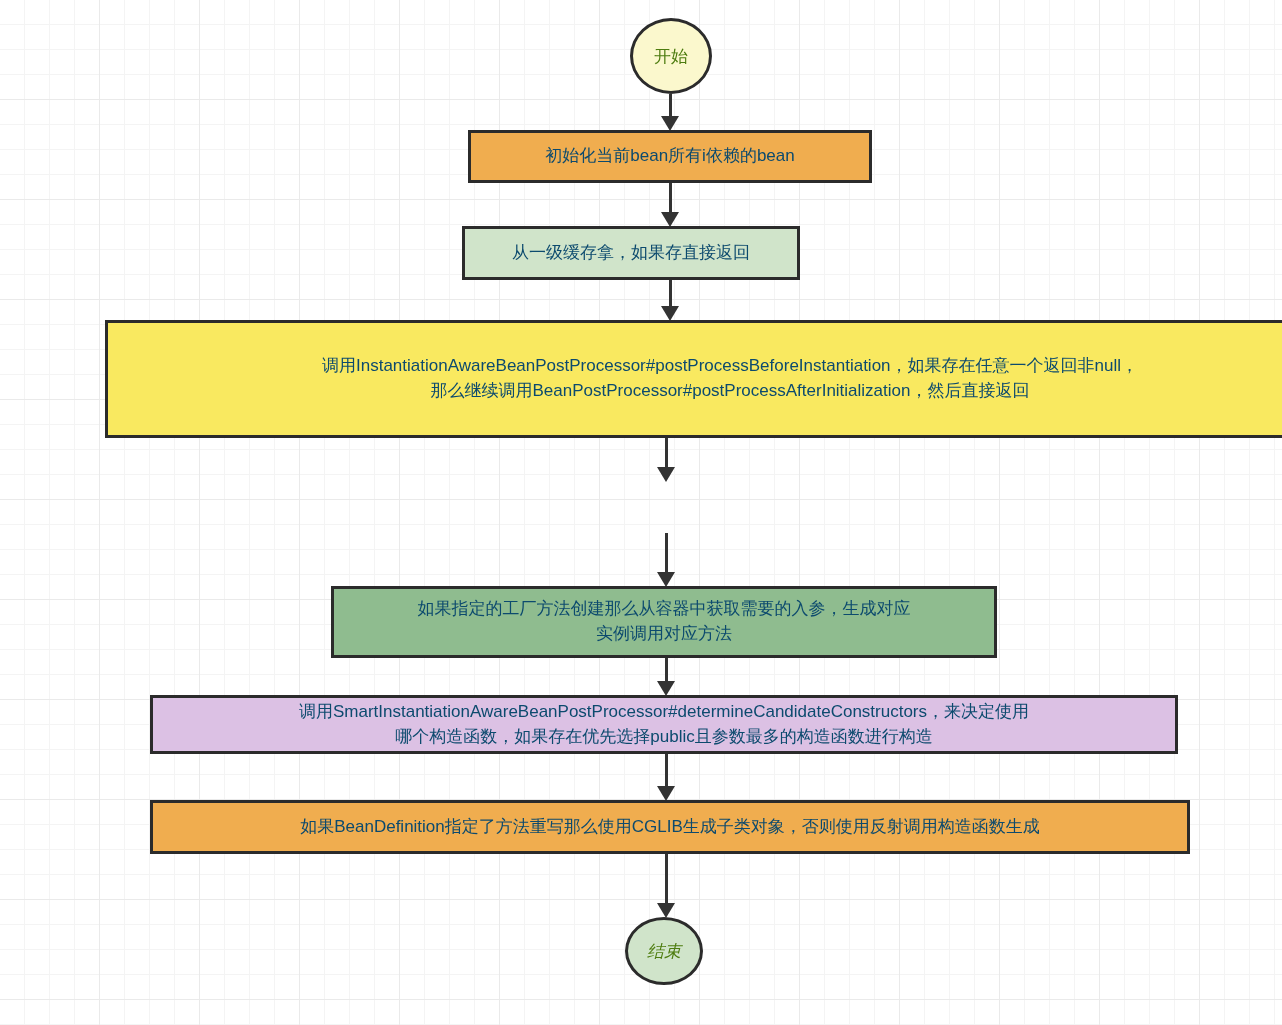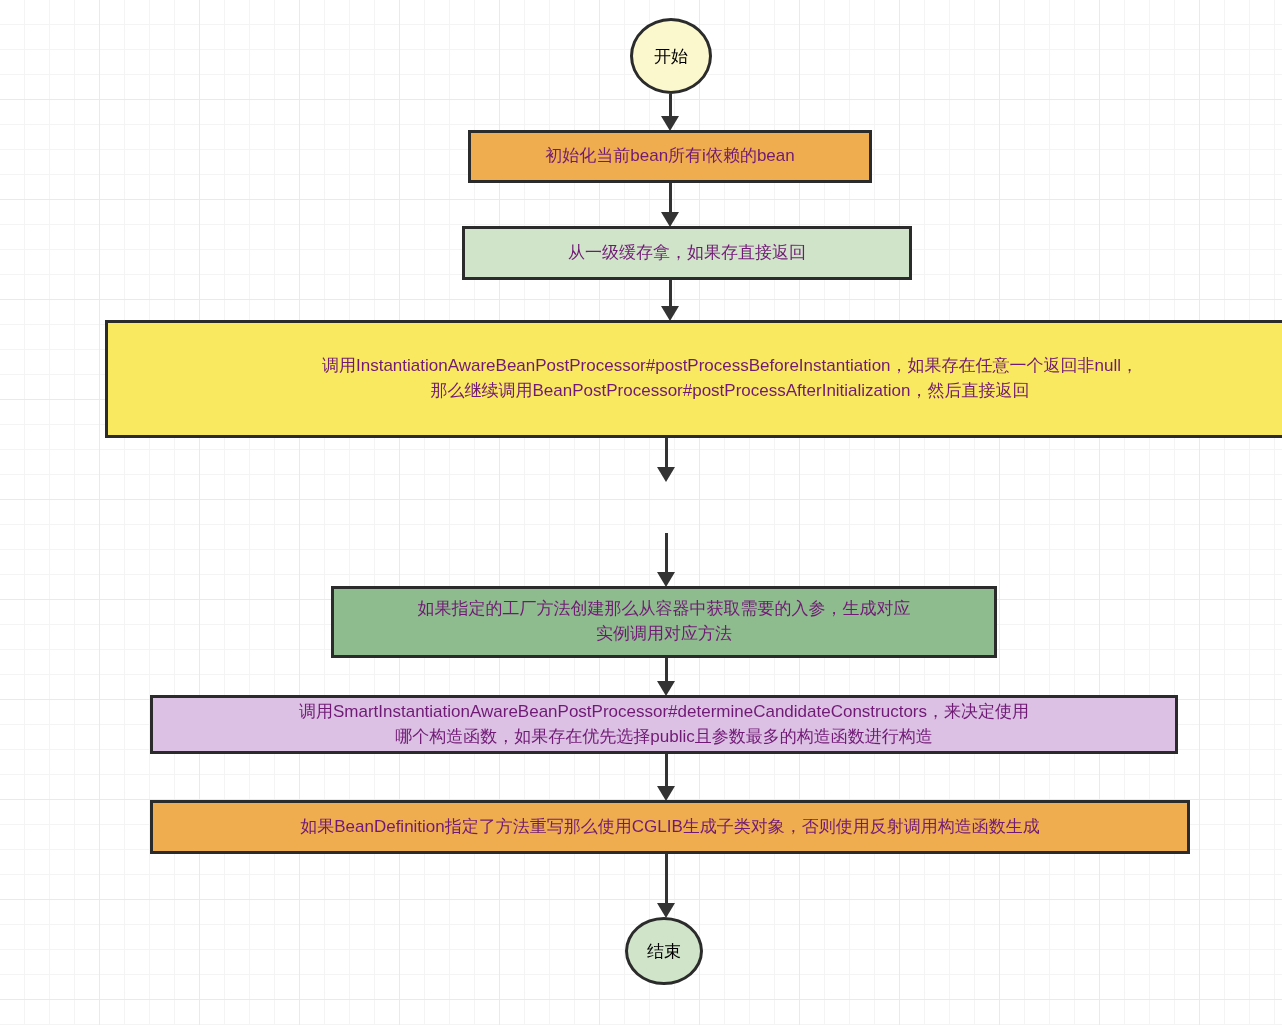--- a/index.html
+++ b/index.html
@@ -33,36 +33,36 @@
   }
 
   .node {
     position: absolute;
     box-sizing: border-box;
     border: 3px solid #2b2b2b;
     display: flex;
     align-items: center;
     justify-content: center;
     text-align: center;
-    color: #701a75;
+    color: #0c4a6e;
     line-height: 1.45;
     padding: 6px 10px;
     white-space: pre-line;
   }
 
   .terminator {
     position: absolute;
     box-sizing: border-box;
     border: 3px solid #2b2b2b;
     border-radius: 50%;
     display: flex;
     align-items: center;
     justify-content: center;
     text-align: center;
-    color: #000000;
+    color: #4d7c0f;
   }
 
   .arrow-line {
     position: absolute;
     background-color: #333333;
     width: 3px;
   }
   .arrow-head {
     position: absolute;
     width: 0;
@@ -89,24 +89,24 @@
     <div class="arrow-line" style="left: 665px; top: 658px; height: 24px; background-color: rgb(51, 51, 51);"></div>
     <div class="arrow-head" style="left: 657px; top: 681px; border-top-color: rgb(51, 51, 51);"></div>
     <div class="arrow-line" style="left: 665px; top: 754px; height: 33px; background-color: rgb(51, 51, 51);"></div>
     <div class="arrow-head" style="left: 657px; top: 786px; border-top-color: rgb(51, 51, 51);"></div>
     <div class="arrow-line" style="left: 665px; top: 854px; height: 50px; background-color: rgb(51, 51, 51);"></div>
     <div class="arrow-head" style="left: 657px; top: 903px; border-top-color: rgb(51, 51, 51);"></div>
     <div class="terminator" style="left: 630px; top: 18px; width: 82px; height: 76px; background-color: rgb(251, 248, 205); border-color: rgb(43, 43, 43); font-size: 17px;">
       <span>开始</span>
     </div>
     <div class="node" style="left: 468px; top: 130px; width: 404px; height: 53px; background-color: rgb(240, 173, 79); border-color: rgb(43, 43, 43); font-size: 17px;"><span>初始化当前bean所有i依赖的bean</span></div>
-    <div class="node" style="left: 462px; top: 226px; width: 450px; height: 54px; background-color: rgb(208, 228, 202); border-color: rgb(43, 43, 43); font-size: 17px;"><span>从一级缓存拿，如果存直接返回</span></div>
+    <div class="node" style="left: 462px; top: 226px; width: 338px; height: 54px; background-color: rgb(208, 228, 202); border-color: rgb(43, 43, 43); font-size: 17px;"><span>从一级缓存拿，如果存直接返回</span></div>
     <div class="node" style="left: 105px; top: 320px; width: 1250px; height: 118px; background-color: rgb(249, 233, 96); border-color: rgb(43, 43, 43); font-size: 17px;"><span>调用InstantiationAwareBeanPostProcessor#postProcessBeforeInstantiation，如果存在任意一个返回非null，
 那么继续调用BeanPostProcessor#postProcessAfterInitialization，然后直接返回</span></div>
     <div class="node" style="left: 331px; top: 586px; width: 666px; height: 72px; background-color: rgb(143, 188, 143); border-color: rgb(43, 43, 43); font-size: 17px;"><span>如果指定的工厂方法创建那么从容器中获取需要的入参，生成对应
 实例调用对应方法</span></div>
     <div class="node" style="left: 150px; top: 695px; width: 1028px; height: 59px; background-color: rgb(220, 193, 228); border-color: rgb(43, 43, 43); font-size: 17px;"><span>调用SmartInstantiationAwareBeanPostProcessor#determineCandidateConstructors，来决定使用
 哪个构造函数，如果存在优先选择public且参数最多的构造函数进行构造</span></div>
     <div class="node" style="left: 150px; top: 800px; width: 1040px; height: 54px; background-color: rgb(240, 173, 79); border-color: rgb(43, 43, 43); font-size: 17px;"><span>如果BeanDefinition指定了方法重写那么使用CGLIB生成子类对象，否则使用反射调用构造函数生成</span></div>
-    <div class="terminator" style="left: 625px; top: 917px; width: 78px; height: 68px; background-color: rgb(208, 228, 202); border-color: rgb(43, 43, 43); font-size: 17px;">
+    <div class="terminator" style="left: 625px; top: 917px; width: 78px; height: 68px; background-color: rgb(208, 228, 202); border-color: rgb(43, 43, 43); font-size: 17px; font-style: italic;">
       <span>结束</span>
     </div>
   </div>
 
 </body></html>

